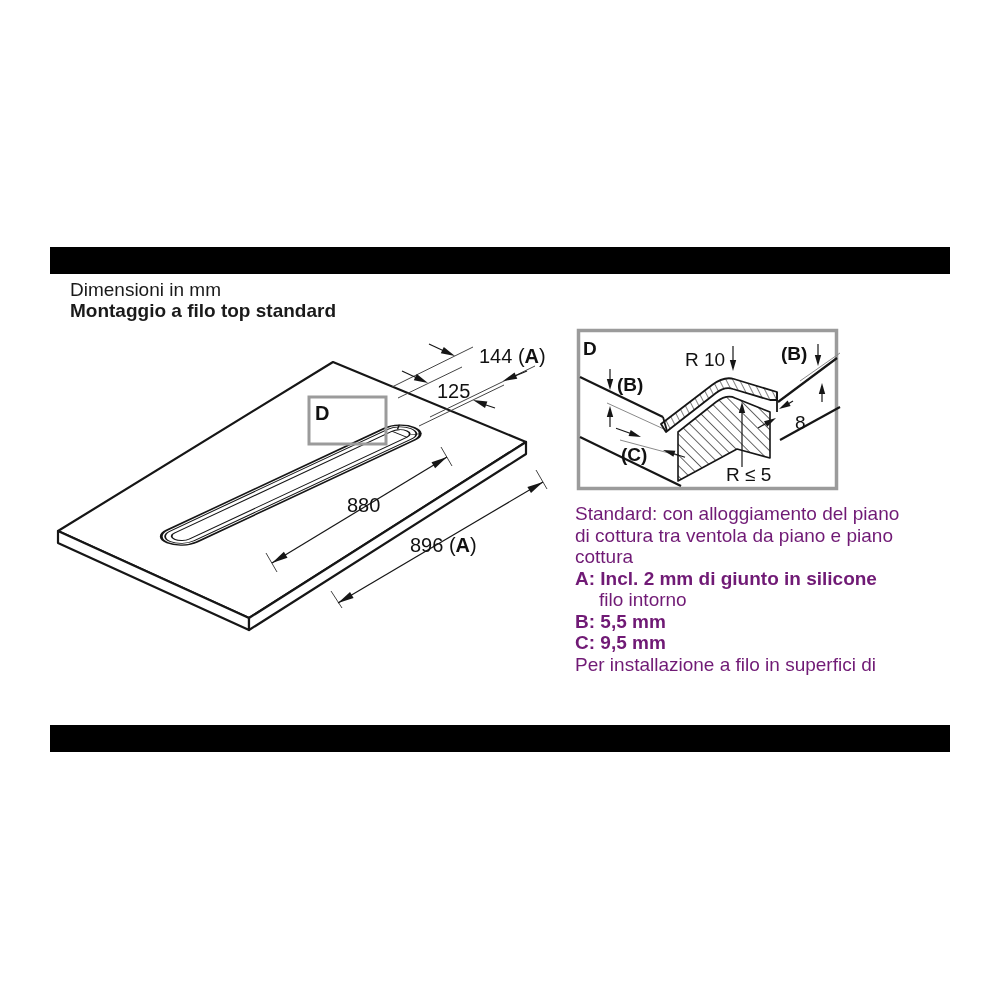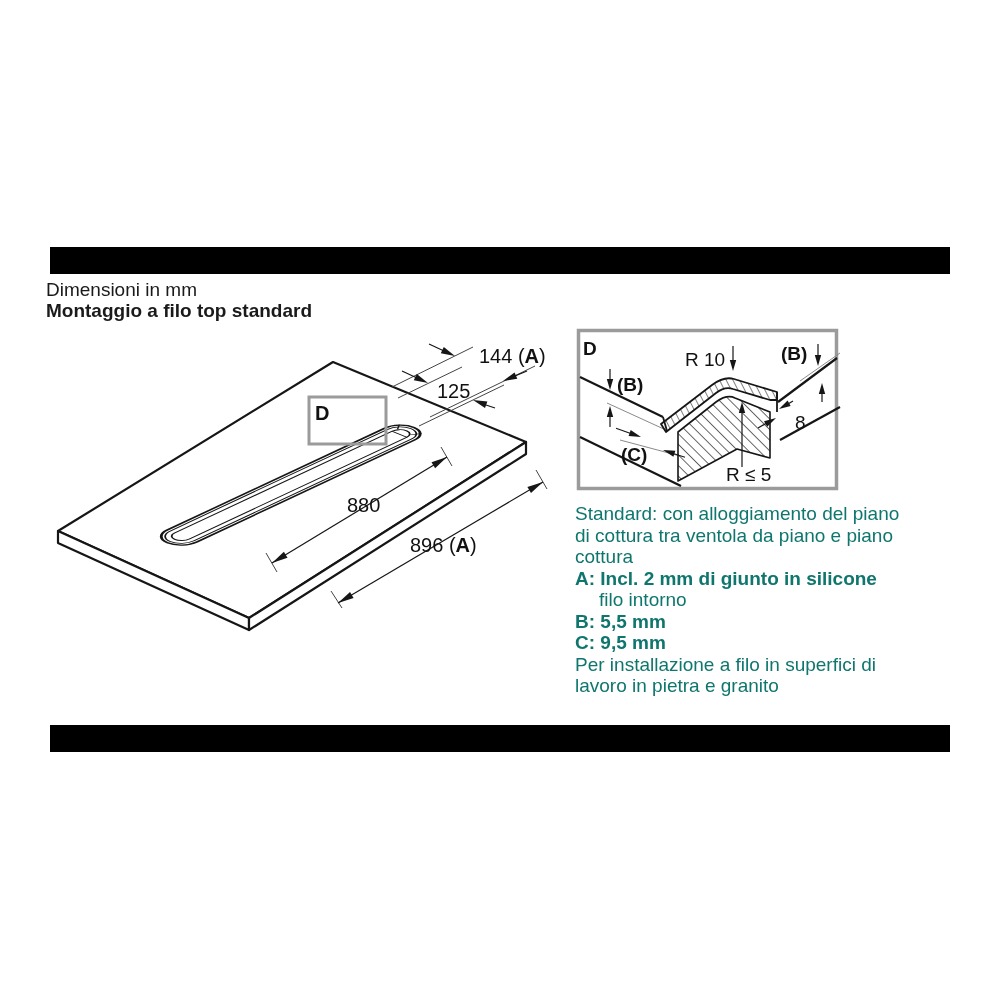--- a/index.html
+++ b/index.html
@@ -1,28 +1,28 @@
 <!DOCTYPE html>
 <html><head>
 <meta charset="utf-8">
 <style>
   html,body{margin:0;padding:0;background:#fff;}
   #page{position:relative;width:1000px;height:1000px;background:#ffffff;overflow:hidden;
         font-family:"Liberation Sans",sans-serif;color:#111;}
   .bar{position:absolute;left:50px;width:900px;background:#000;}
   #topbar{top:247px;height:27px;}
   #botbar{top:725px;height:27px;}
-  #hdr{position:absolute;left:46px;top:279px;font-size:19px;line-height:21px;color:#1a1a1a;}
+  #hdr{position:absolute;left:70px;top:279px;font-size:19px;line-height:21px;color:#1a1a1a;}
   #hdr .t2{font-weight:bold;}
   svg{position:absolute;overflow:visible;}
   svg text{font-family:"Liberation Sans",sans-serif;fill:#111;}
   .dimtxt{font-size:20px;}
   .dettxt{font-size:19px;}
   .boldA{font-weight:bold;}
-  #info{position:absolute;left:575px;top:503px;width:385px;font-size:19px;line-height:21.5px;color:#0f766e;}
+  #info{position:absolute;left:575px;top:503px;width:385px;font-size:19px;line-height:21.5px;color:#701a75;}
   #info div{white-space:nowrap;}
   #info .hang{padding-left:23px;text-indent:-23px;font-weight:bold;}
   #info .ind{padding-left:24px;}
 </style>
 </head>
 <body>
 
 <div id="page">
 
   <div id="topbar" class="bar"></div>
@@ -168,18 +168,17 @@
 
   <div id="info">
     <div>Standard: con alloggiamento del piano</div>
     <div>di cottura tra ventola da piano e piano</div>
     <div>cottura</div>
     <div class="hang"><b>A:</b> <span>Incl. 2 mm di giunto in silicone</span></div>
     <div class="ind">filo intorno</div>
     <div class="hang"><b>B:</b> <span>5,5 mm</span></div>
     <div class="hang"><b>C:</b> <span>9,5 mm</span></div>
     <div>Per installazione a filo in superfici di</div>
-    <div>lavoro in pietra e granito</div>
   </div>
 
   <div id="botbar" class="bar"></div>
 
 </div>
 
 </body></html>

